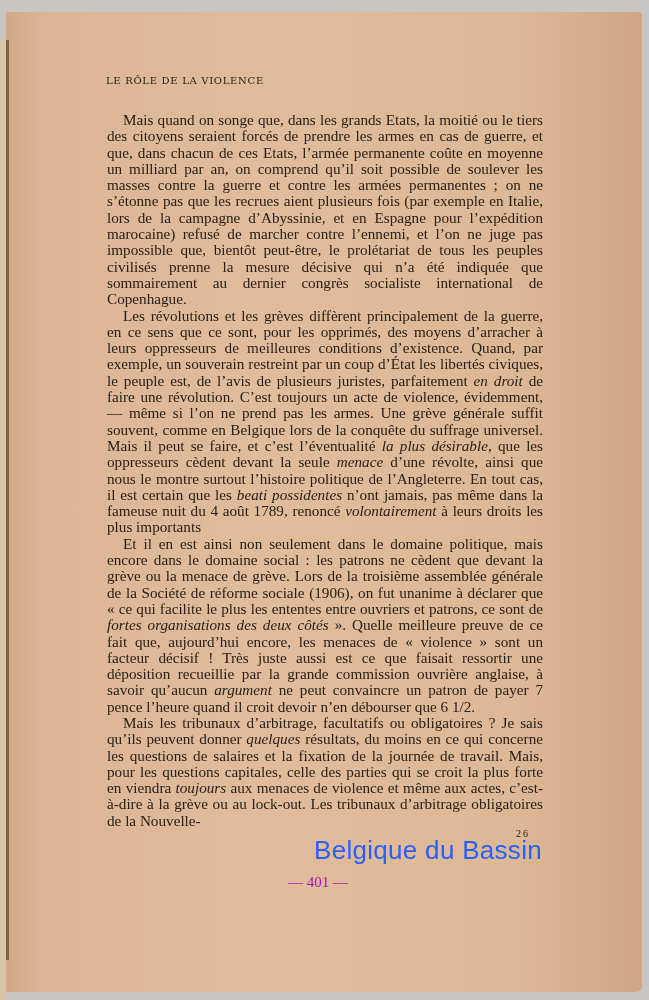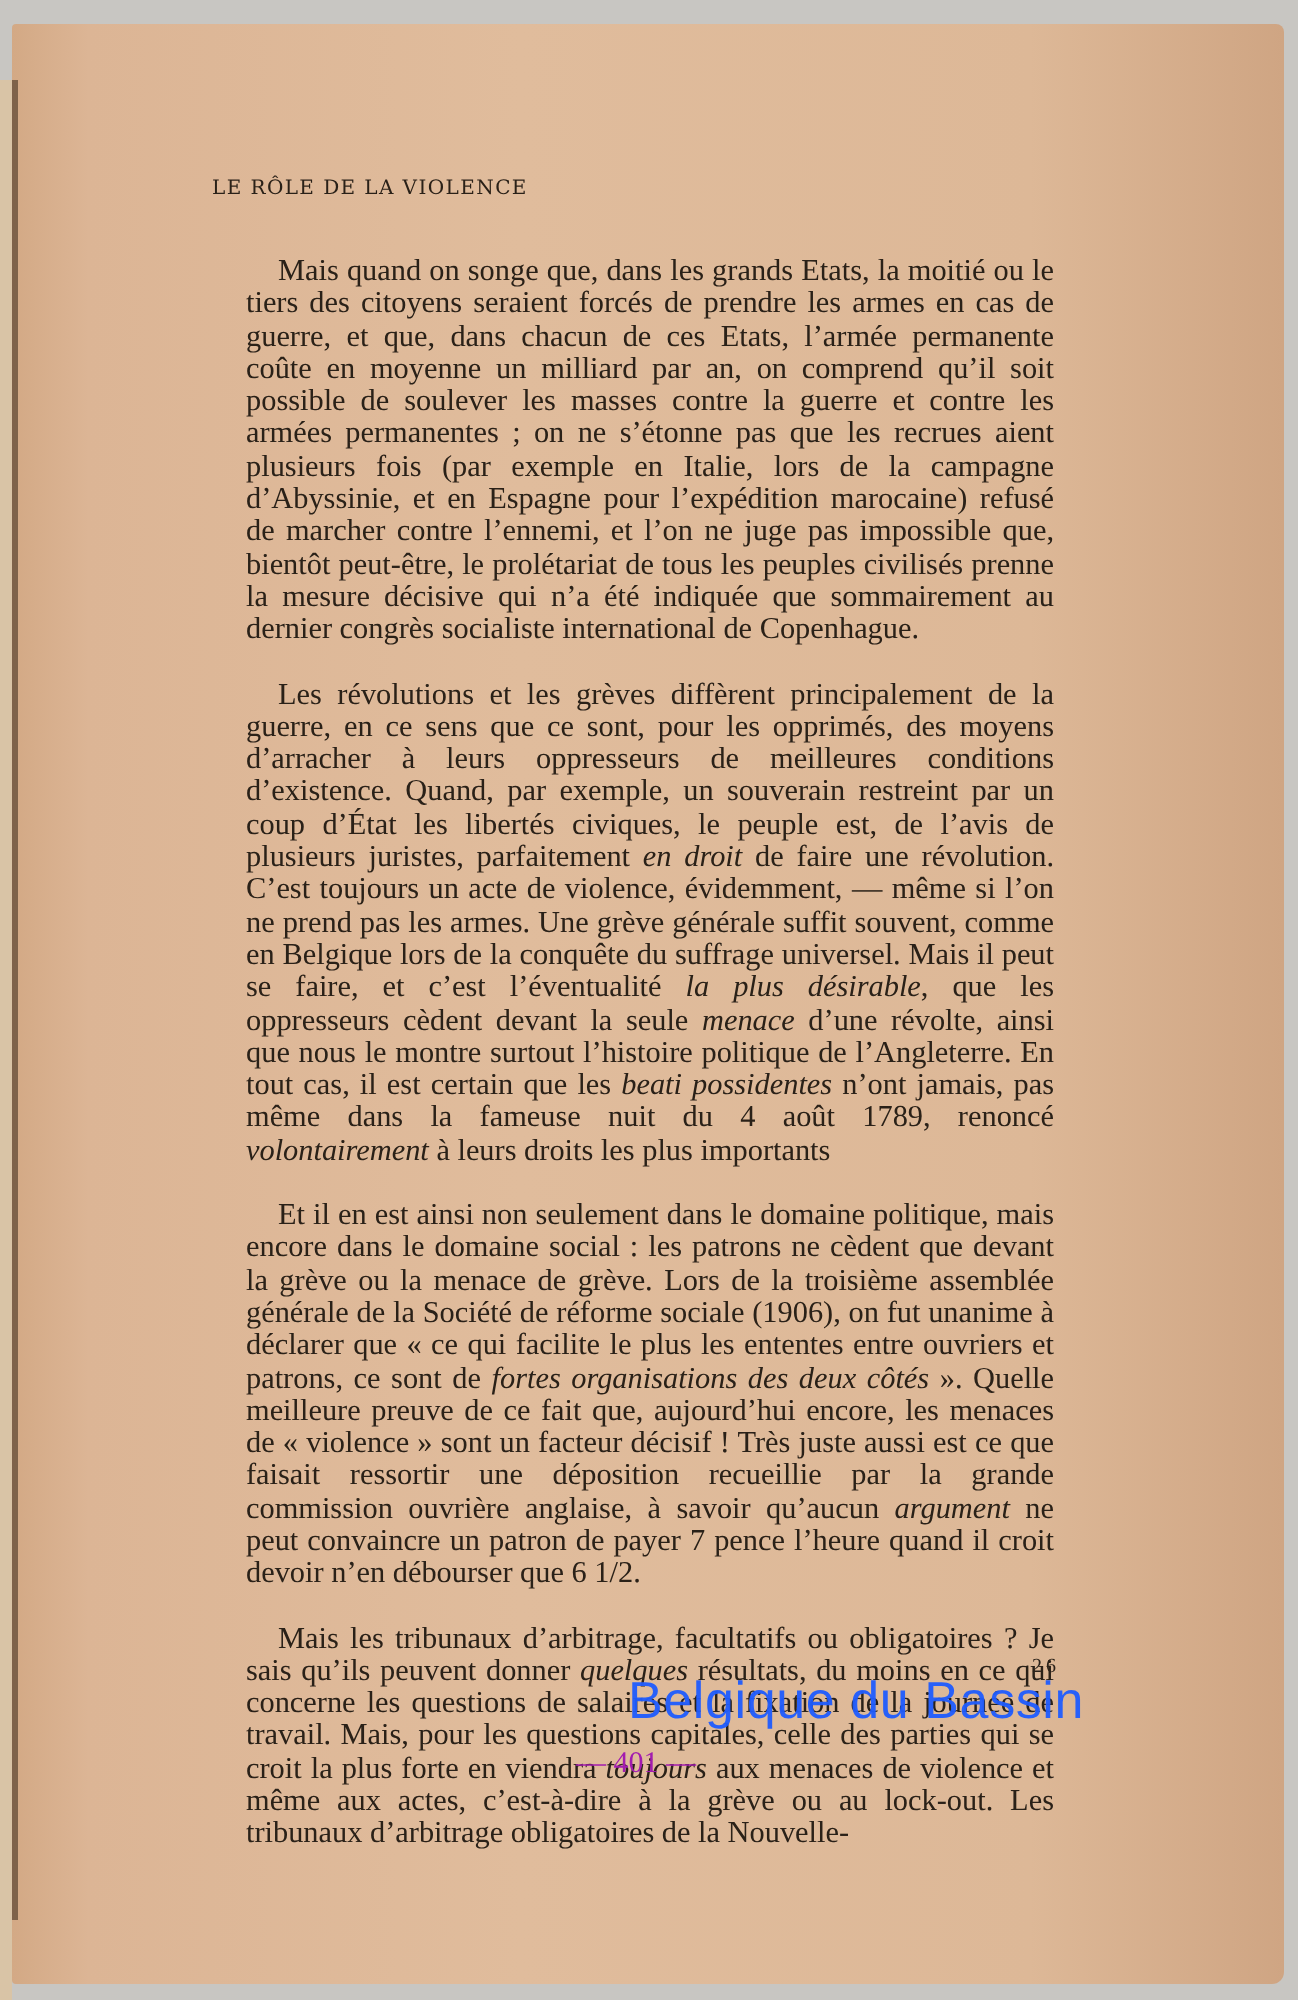--- a/index.html
+++ b/index.html
@@ -16,31 +16,31 @@
     }
     .spine {
       position: absolute; left: 6px; top: 40px; width: 3px; height: 920px;
       background: #5a4430; opacity: 0.7;
     }
     .left-edge {
       position: absolute; left: 0; top: 40px; width: 6px; height: 960px;
       background: #d9c4a6;
     }
     .running-head {
-      position: absolute; left: 106px; top: 89px;
+      position: absolute; left: 106px; top: 75px;
       font-size: 10px; letter-spacing: 0.7px; color: #2a2118;
       font-variant: small-caps; text-transform: uppercase;
     }
     .body-text {
       position: absolute; left: 107px; top: 112px; width: 436px;
       font-family: "Liberation Serif", serif;
       font-size: 15.2px; line-height: 16.3px; color: #2a2118;
       text-align: justify;
     }
-    .body-text p { margin: 16px; text-indent: 16px; }
+    .body-text p { margin: 0; text-indent: 16px; }
     .body-text em { }
     .folio {
       position: absolute; left: 288px; top: 874px;
       font-family: "Liberation Serif", serif; font-size: 15px; color: #a21caf;
     }
     .signature {
       position: absolute; left: 516px; top: 828px;
       font-family: "Liberation Serif", serif; font-size: 10px; color: #2a2118; letter-spacing: 2px;
     }
     .watermark {

